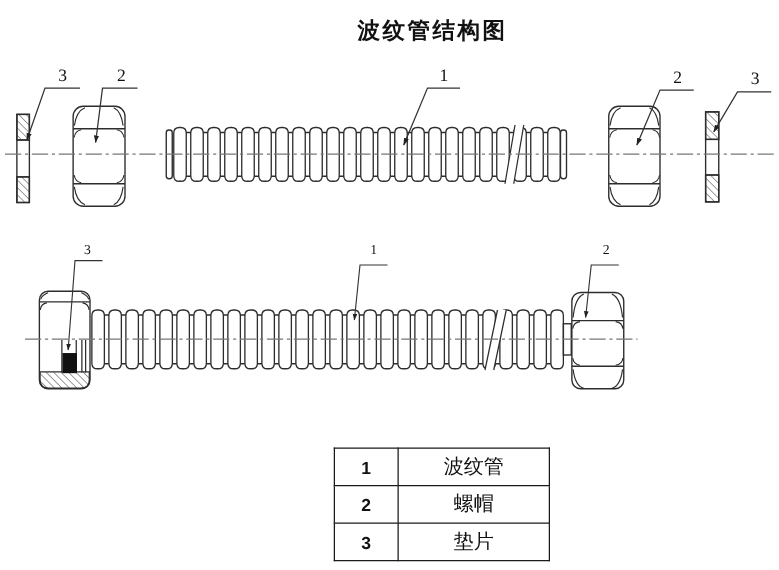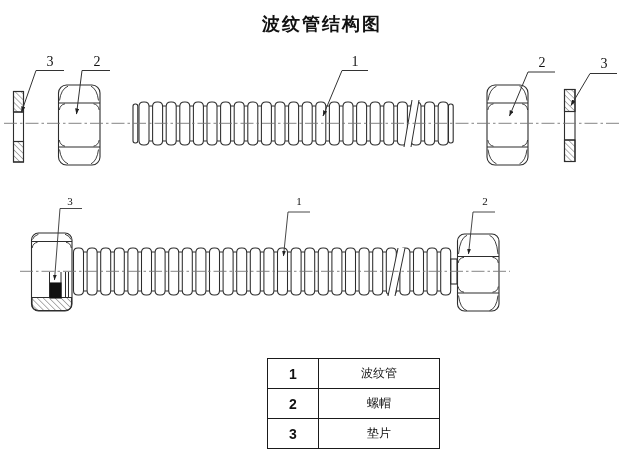--- a/index.html
+++ b/index.html
@@ -3,34 +3,34 @@
 <meta charset="utf-8">
 <style>
   html,body{margin:0;padding:0;background:#fff;}
   #stage{
     position:relative;width:623px;height:456px;background:#fff;overflow:hidden;
     font-family:"Liberation Serif","DejaVu Serif",serif;color:#111;
   }
   #drawing{position:absolute;left:0;top:0;}
   .title{
     position:absolute;transform:translate(-50%,-50%);
-    font-size:18px;font-weight:600;letter-spacing:2px;white-space:nowrap;
+    font-size:18px;font-weight:600;letter-spacing:2px;white-space:nowrap;margin-left:24px;
   }
   .callout{
     position:absolute;transform:translate(-50%,-50%);
     font-size:14px;line-height:1;white-space:nowrap;
   }
   .callout.small{font-size:11px;}
   table.legend{
     position:absolute;left:267px;top:358px;width:173px;height:89px;
     border-collapse:collapse;table-layout:fixed;
   }
   table.legend td{
     border:1.5px solid #1a1a1a;text-align:center;vertical-align:middle;
-    font-size:12px;padding:0;height:29px;
+    font-size:16px;padding:0;height:29px;
   }
   table.legend td.no{width:50px;font-size:14px;font-weight:bold;font-family:"Liberation Sans","DejaVu Sans",sans-serif;}
 </style>
 </head>
 <body>
 
 <div id="stage">
 
   <svg id="drawing" width="623" height="456" viewBox="0 0 623 456">
     <defs>

